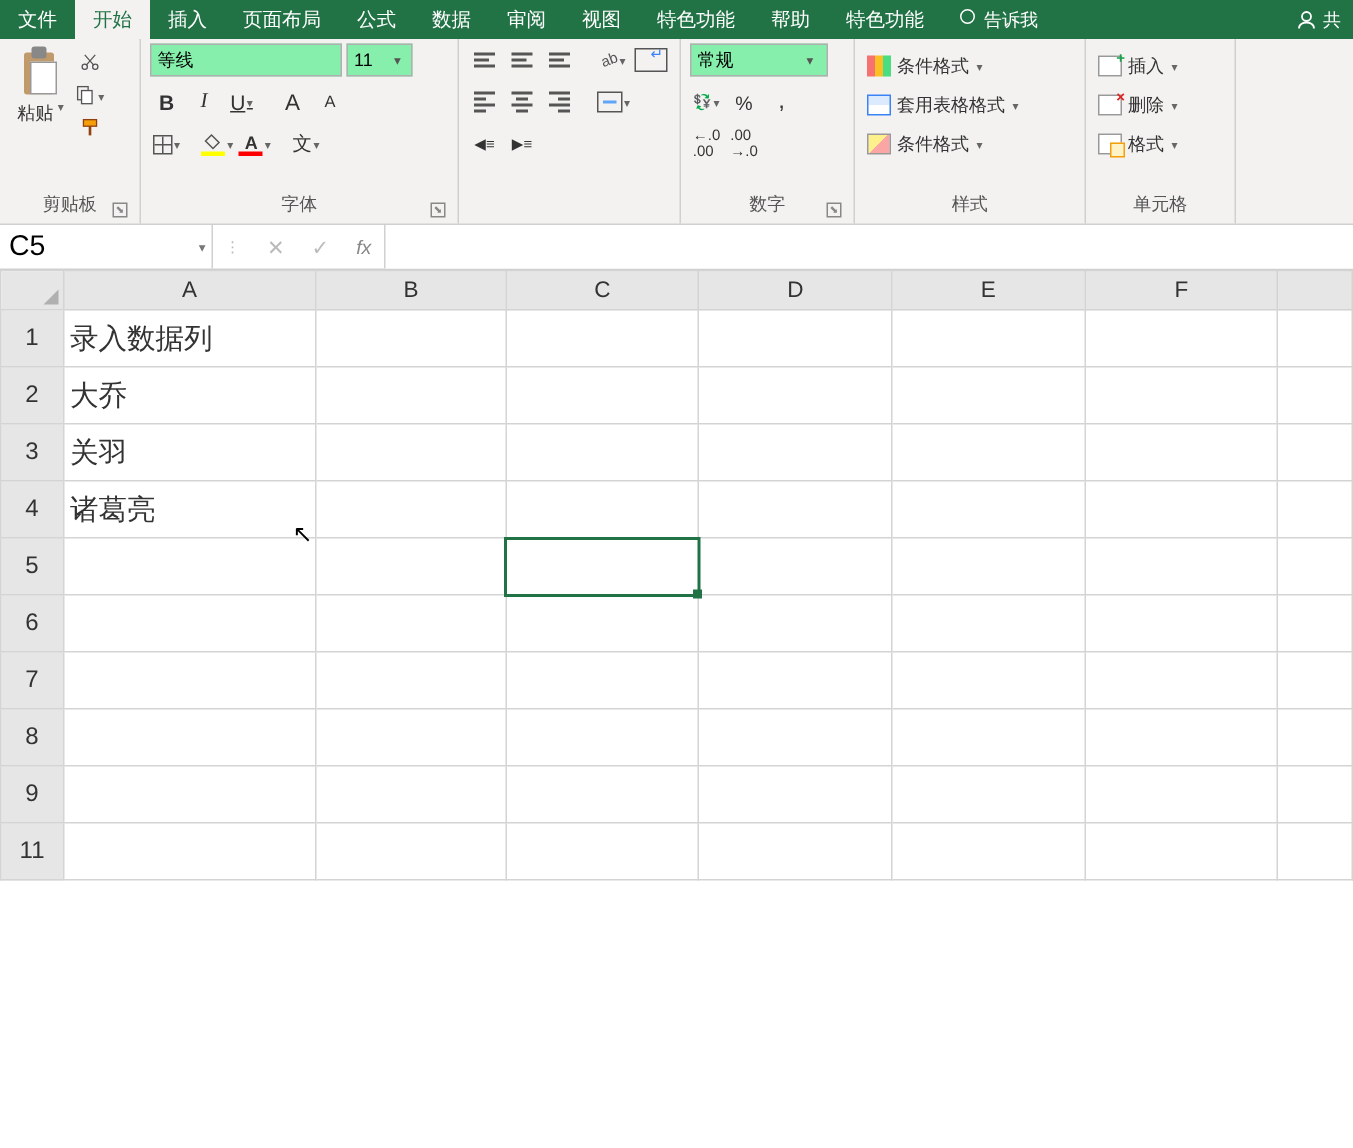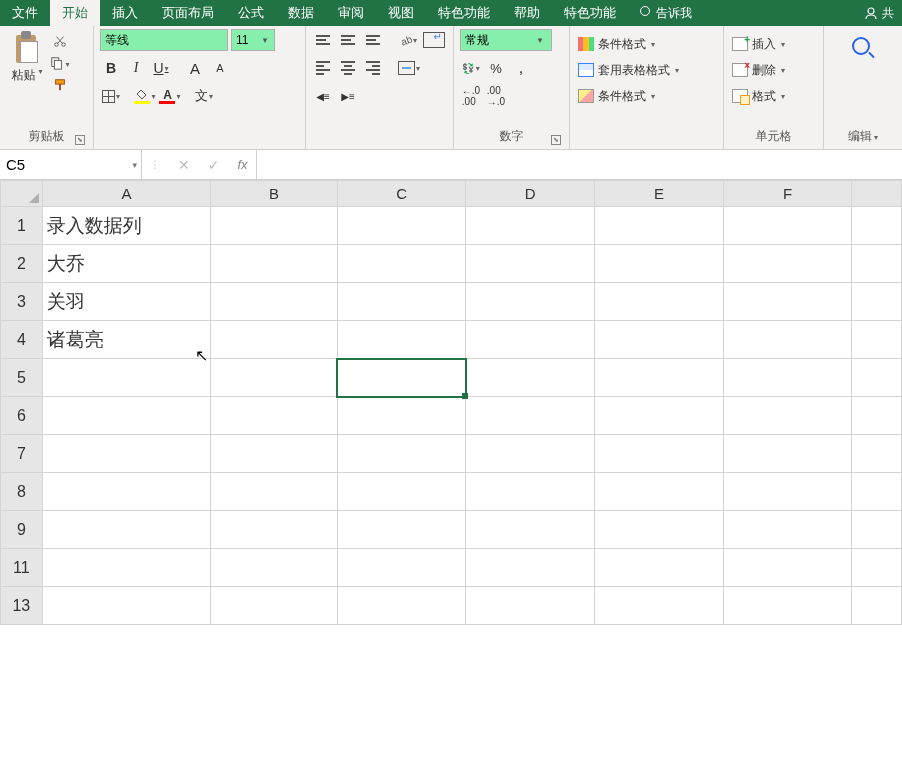--- a/index.html
+++ b/index.html
@@ -73,21 +73,21 @@
 .del-icon::after{content:"×";position:absolute;right:-3px;top:-4px;color:#dc2626;font-size:10px;font-weight:bold;}
 .fmt-icon{background:#fff;border:1px solid #999;position:relative;}
 .fmt-icon::after{content:"";position:absolute;width:8px;height:8px;border:1px solid #f59e0b;right:-3px;bottom:-3px;background:#fef3c7;}
 .edit-group{min-width:50px;}
 .mag{width:22px;height:22px;position:relative;margin:8px auto 2px;}
 .mag::before{content:"";position:absolute;width:14px;height:14px;border:2px solid #2563eb;border-radius:50%;}
 .mag::after{content:"";position:absolute;width:7px;height:2px;background:#2563eb;transform:rotate(45deg);right:-1px;bottom:3px;}
 
 .fbar{display:flex;align-items:center;height:30px;border-bottom:1px solid #d0d0d0;}
 .namebox{width:142px;border-right:1px solid #d0d0d0;height:100%;display:flex;align-items:center;}
-.namebox input{border:none;outline:none;width:100%;padding:0 6px;font-size:15px;}
+.namebox input{border:none;outline:none;width:100%;padding:0 6px;font-size:19px;}
 .namebox .caret{width:14px;text-align:center;font-size:9px;color:#777;cursor:pointer;}
 .fbar-btns{display:flex;align-items:center;padding:0 8px;gap:18px;}
 .fbar-btn{color:#bbb;cursor:pointer;font-size:14px;}
 .fx{font-style:italic;color:#888;font-size:13px;}
 .formula-input{flex:1;border:none;outline:none;height:100%;padding:0 6px;border-left:1px solid #d0d0d0;font-size:13px;}
 
 .grid-wrap{position:relative;height:585px;}
 table.sheet{border-collapse:collapse;table-layout:fixed;}
 table.sheet th,table.sheet td{border:1px solid #d4d4d4;background:#fff;}
 table.sheet th{background:#e6e6e6;font-weight:normal;color:#333;text-align:center;}
@@ -208,20 +208,21 @@
             <span class="fontA"><span>A</span><span class="bar"></span></span>
             <span class="dd">▾</span>
           </div>
         <div style="width:6px;"></div>
         <div class="sq wen">
             <span>文</span>
             <span class="dd">▾</span>
           </div>
       </div>
     </div>
+    <div class="group-label"><span>字体</span><span class="launcher">⬊</span></div>
   </div>
 
   <div class="group" style="width:148px;">
     <div class="group-body" style="flex-direction:column;gap:6px;">
       <div class="row">
         <div class="sq">
             <span class="align-icon top">
               <span></span>
               <span></span>
               <span></span>
@@ -331,20 +332,21 @@
           <span class="style-icon tf-icon"></span>
           <span>套用表格格式</span>
           <span class="dd">▾</span>
         </div>
       <div class="style-item">
           <span class="style-icon cs-icon"></span>
           <span>条件格式</span>
           <span class="dd">▾</span>
         </div>
     </div>
+    <div class="group-label"><span>样式</span></div>
   </div>
 
   <div class="group" style="width:100px;">
     <div class="group-body" style="flex-direction:column;gap:4px;padding-top:4px;">
       <div class="cell-item">
           <span class="cell-icon ins-icon"></span>
           <span>插入</span>
           <span class="dd">▾</span>
         </div>
       <div class="cell-item">
@@ -354,26 +356,20 @@
         </div>
       <div class="cell-item">
           <span class="cell-icon fmt-icon"></span>
           <span>格式</span>
           <span class="dd">▾</span>
         </div>
     </div>
     <div class="group-label"><span>单元格</span></div>
   </div>
 
-  <div class="group edit-group" style="flex:1;border-right:none;">
-    <div class="group-body" style="flex-direction:column;align-items:center;">
-      <div class="mag"></div>
-    </div>
-    <div class="group-label"><span>编辑</span><span class="dd" style="position:static;margin-left:2px;">▾</span></div>
-  </div>
 
 </div>
 
 <div class="fbar">
   <div class="namebox">
     <input value="C5" style="">
     <span class="caret">▾</span>
   </div>
   <div class="fbar-btns">
     <span class="fbar-btn" style="font-size:10px;color:#bbb;">⋮</span>
@@ -490,26 +486,16 @@
         <tr>
           <th class="rowh">11</th>
           <td class="cell"></td>
           <td class="cell"></td>
           <td class="cell"></td>
           <td class="cell"></td>
           <td class="cell"></td>
           <td class="cell"></td>
           <td class="cell"></td>
         </tr>
-        <tr>
-          <th class="rowh">13</th>
-          <td class="cell"></td>
-          <td class="cell"></td>
-          <td class="cell"></td>
-          <td class="cell"></td>
-          <td class="cell"></td>
-          <td class="cell"></td>
-          <td class="cell"></td>
-        </tr>
       </tbody>
     </table>
   <span class="cursor-ptr">↖</span>
 </div>
 
 </body></html>

